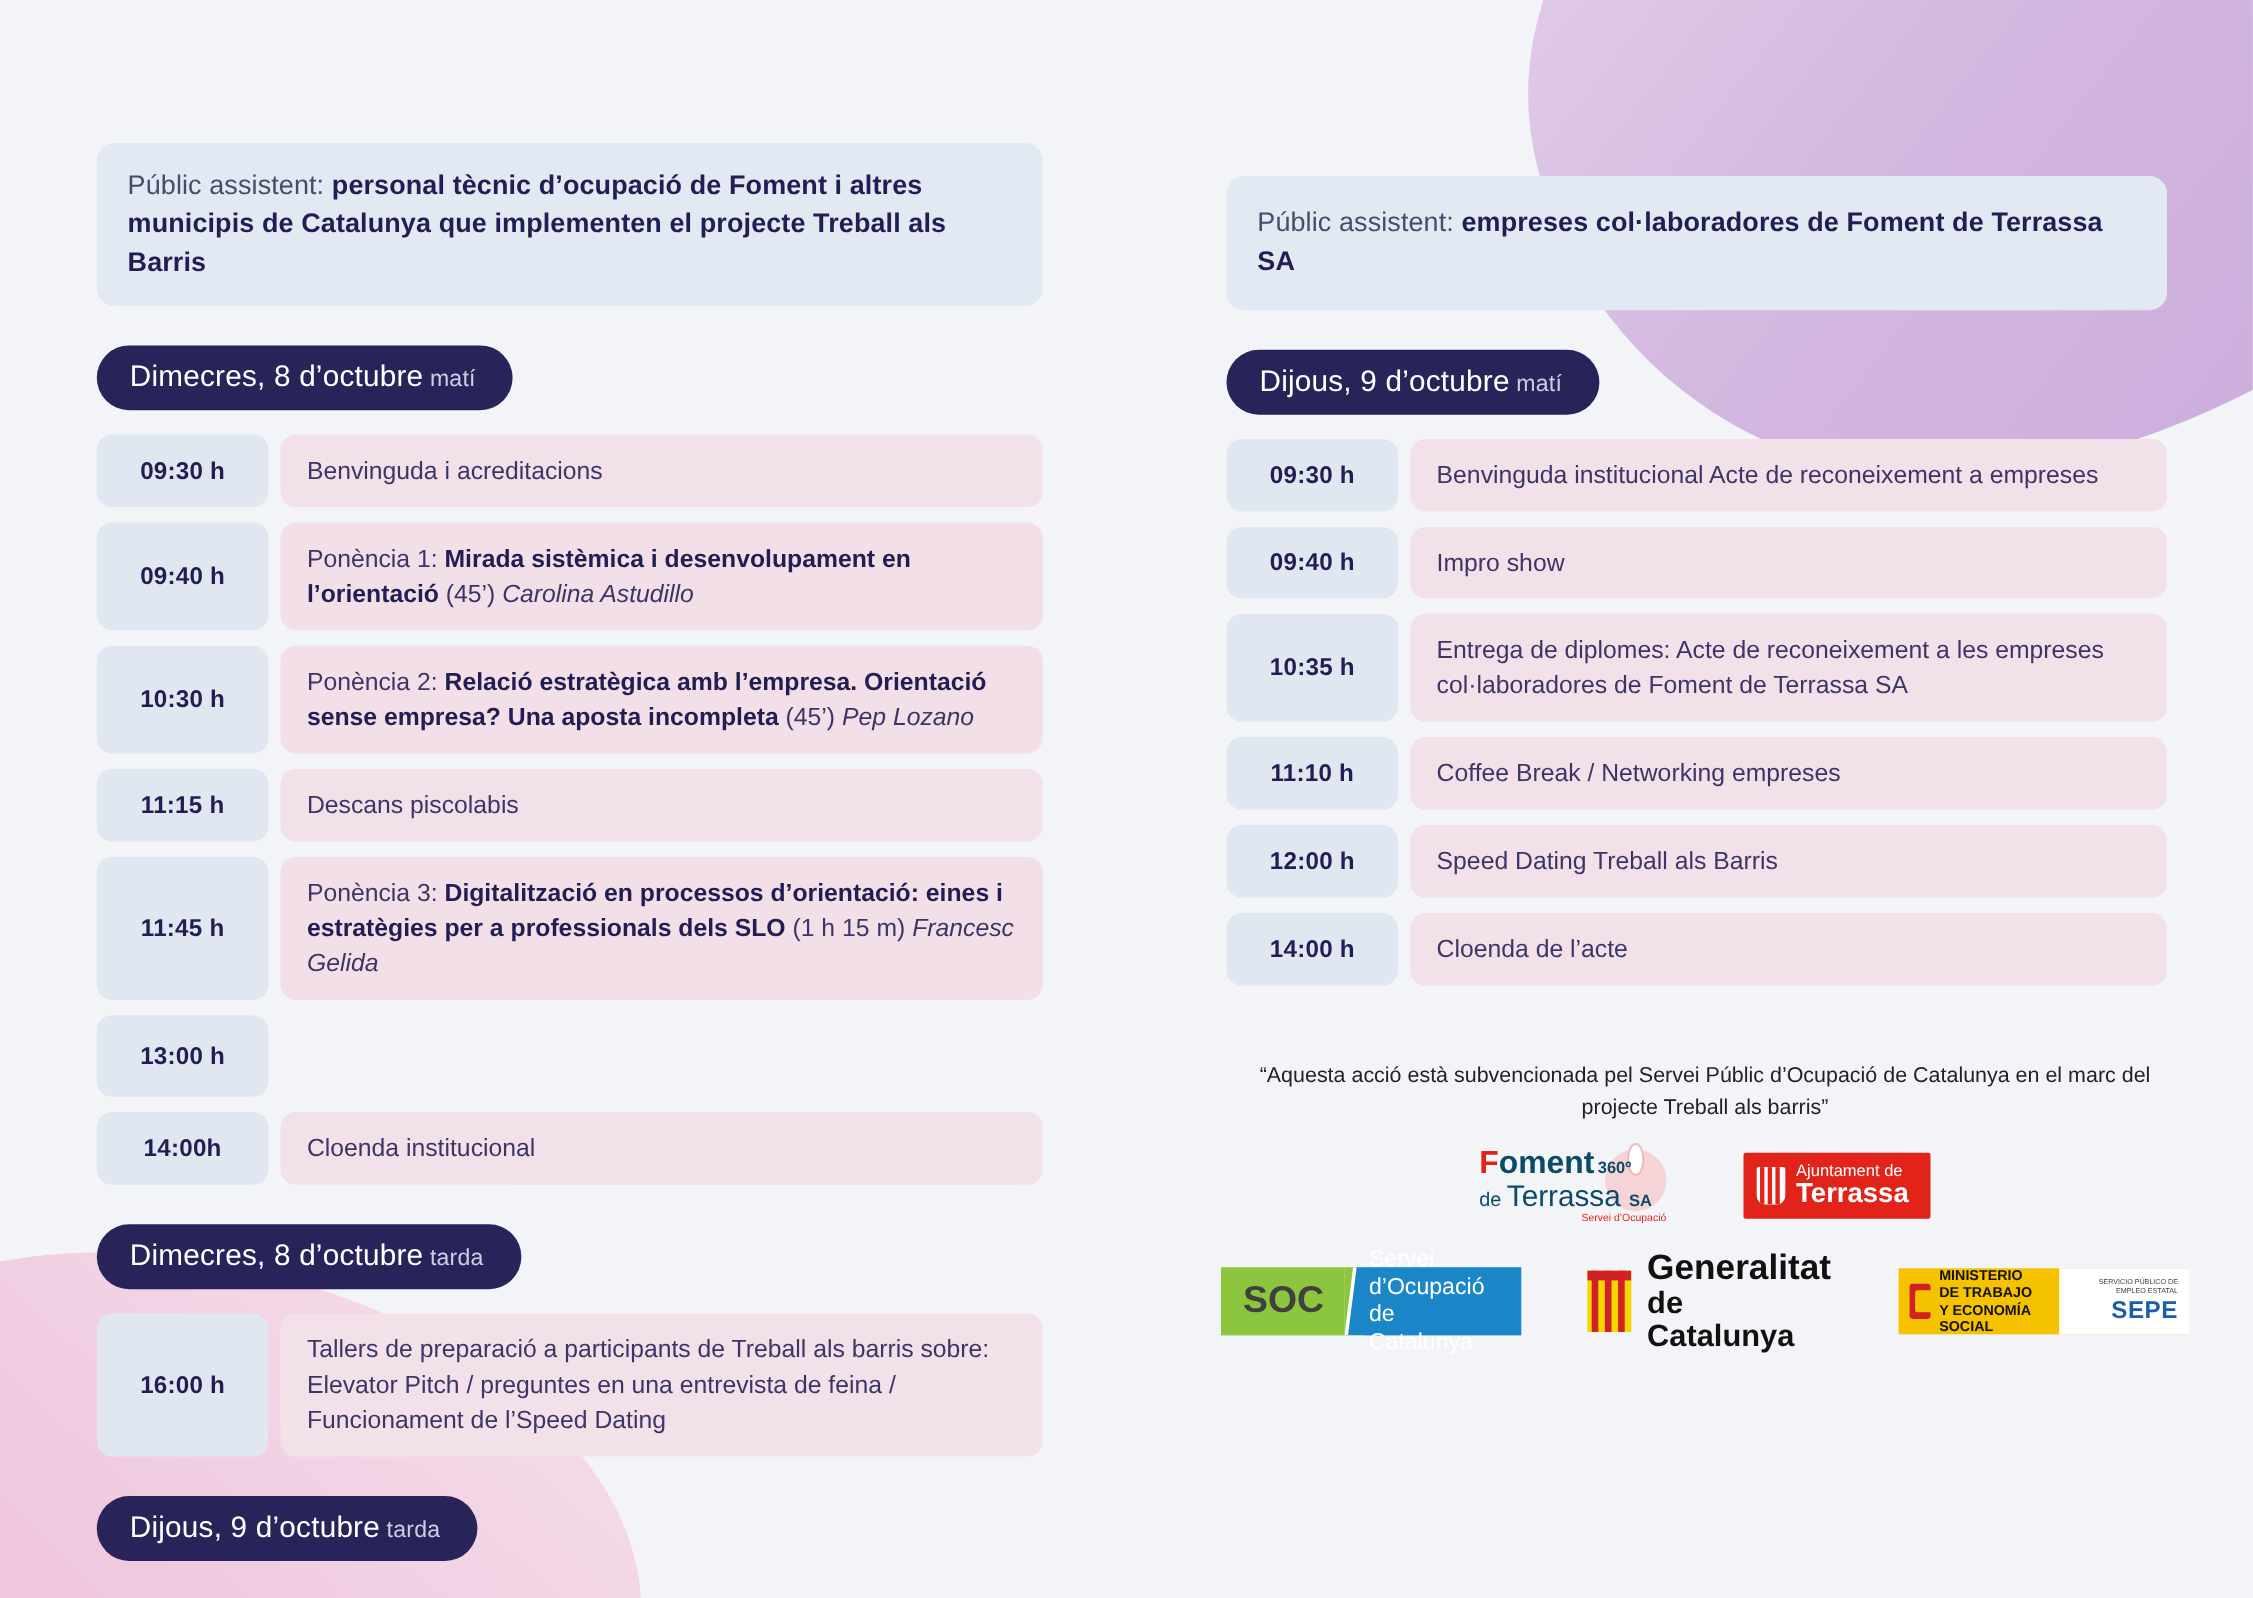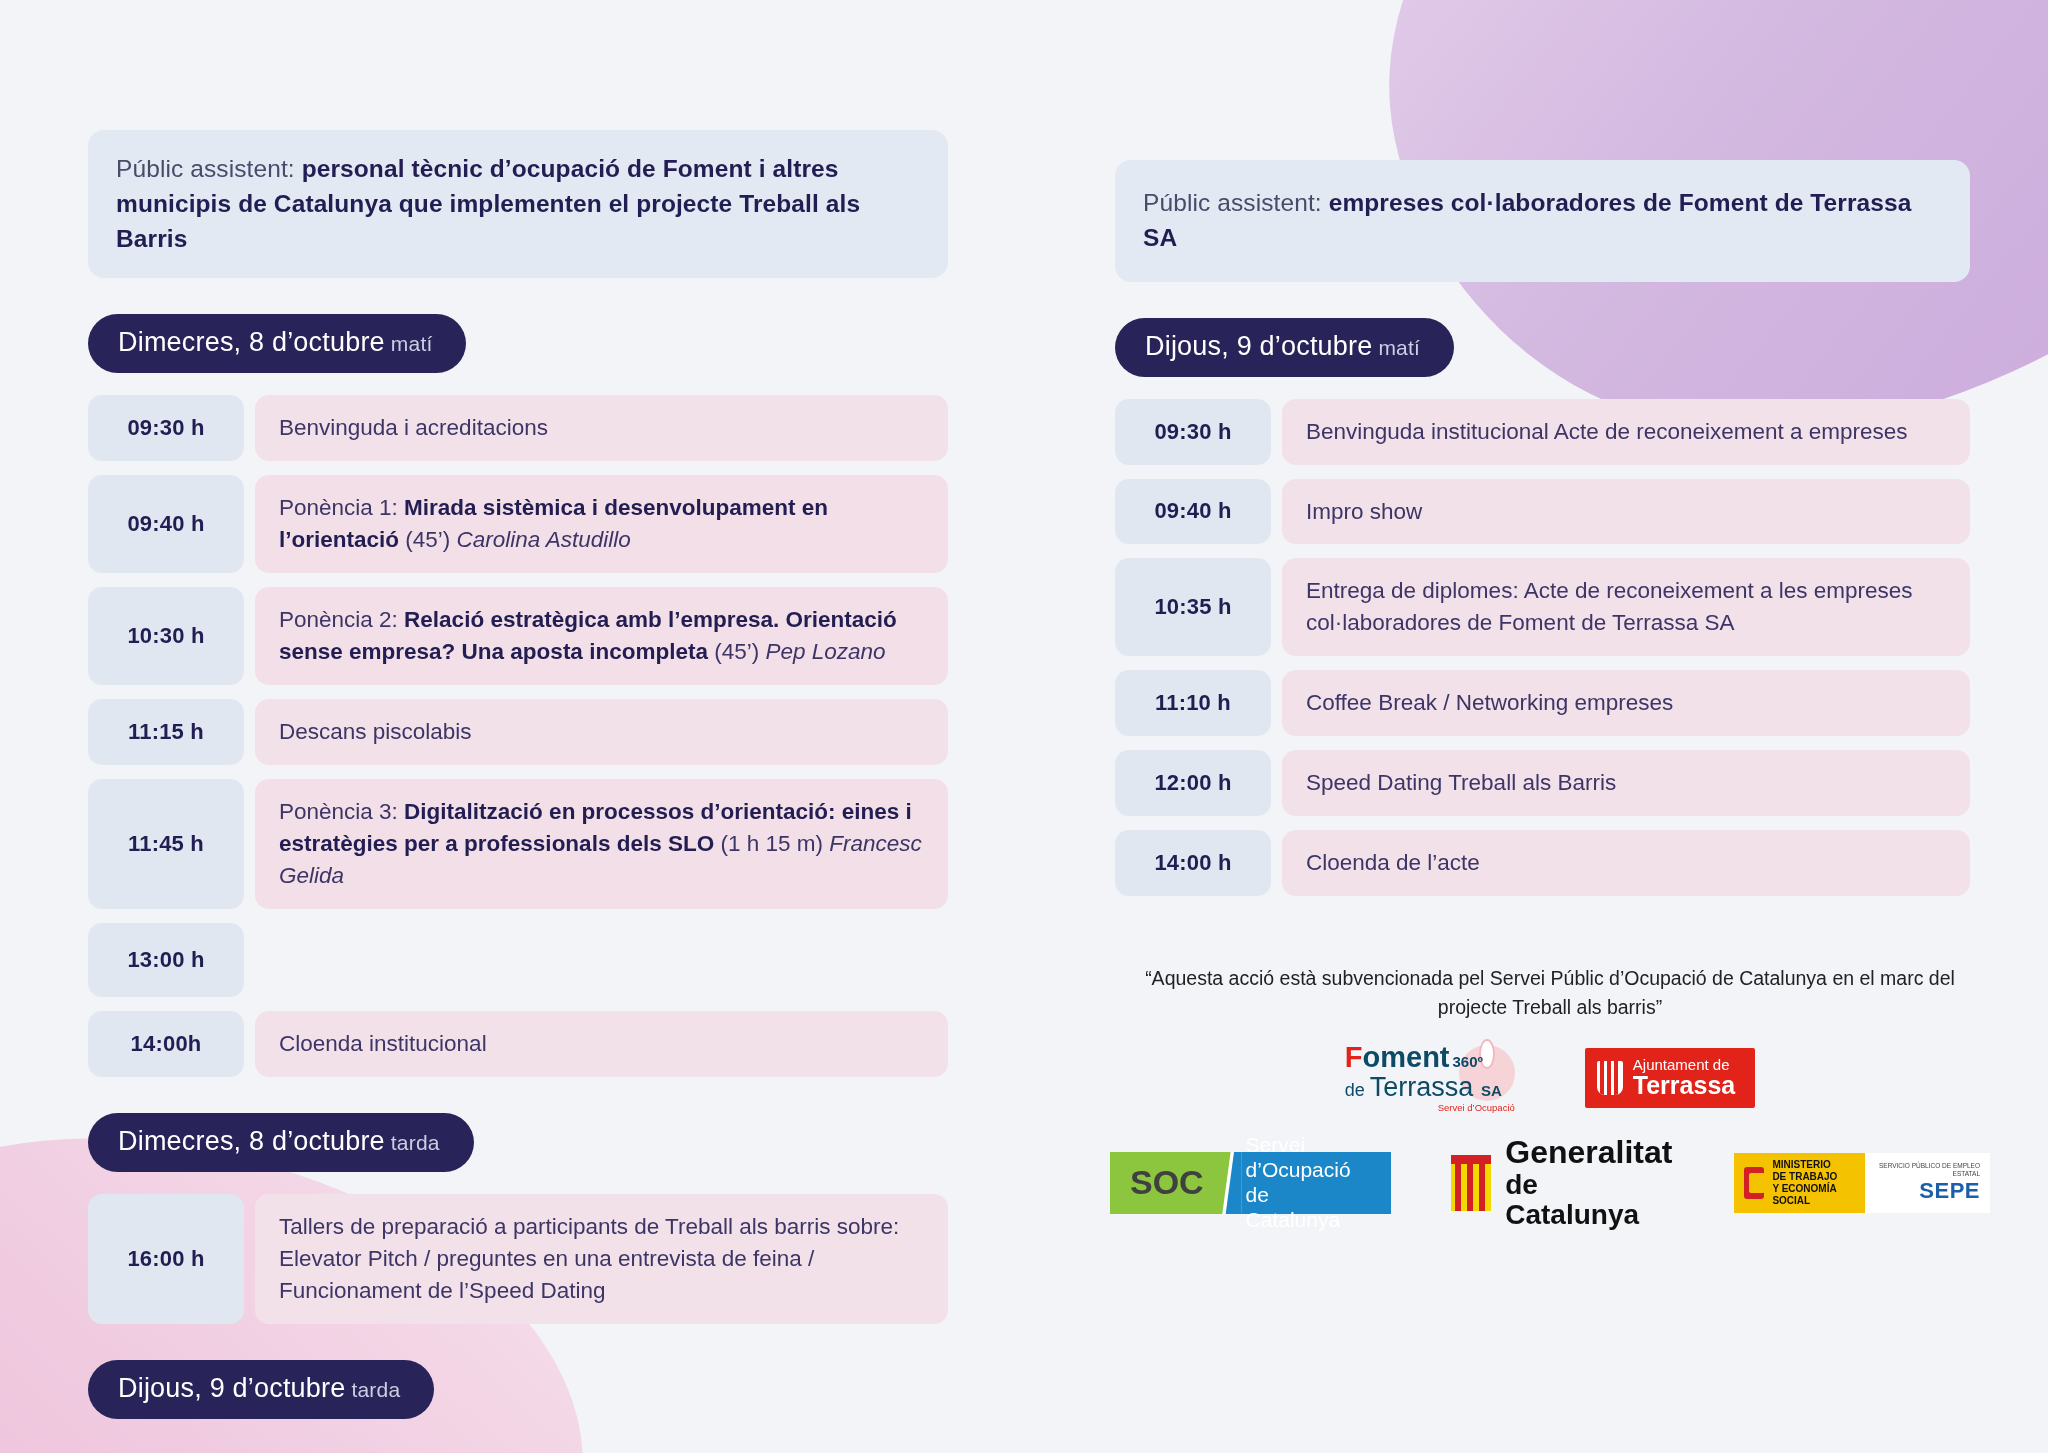--- a/index.html
+++ b/index.html
@@ -223,21 +223,21 @@
   .gen .t2 { font-size: 28px; font-weight: 700; color: #111; }
 
   
   .minis { display: flex; align-items: stretch; height: 60px; background: #f5c200; }
   .minis .left { display: flex; align-items: center; gap: 8px; padding: 0 10px; }
   .minis .crest { width: 26px; height: 32px; background: #d12026; border-radius: 3px; position: relative; }
   .minis .crest::after {
     content:''; position:absolute; left: 5px; top: 6px; width: 16px; height: 20px;
     background: #f5c200; border-radius: 2px;
   }
-  .minis .mt { font-size: 10px; font-weight: 700; color: #111; line-height: 1.2; }
+  .minis .mt { font-size: 13px; font-weight: 700; color: #111; line-height: 1.2; }
   .minis .right {
     background: #fff; display: flex; flex-direction: column;
     justify-content: center; align-items: flex-end; padding: 0 10px; min-width: 118px;
   }
   .minis .st { font-size: 6.5px; color: #444; line-height: 1.25; text-align: right; }
   .minis .sepe { font-size: 22px; font-weight: 700; color: #1a5fa8; letter-spacing: .5px; }
 </style>
 </head>
 <body>
 

